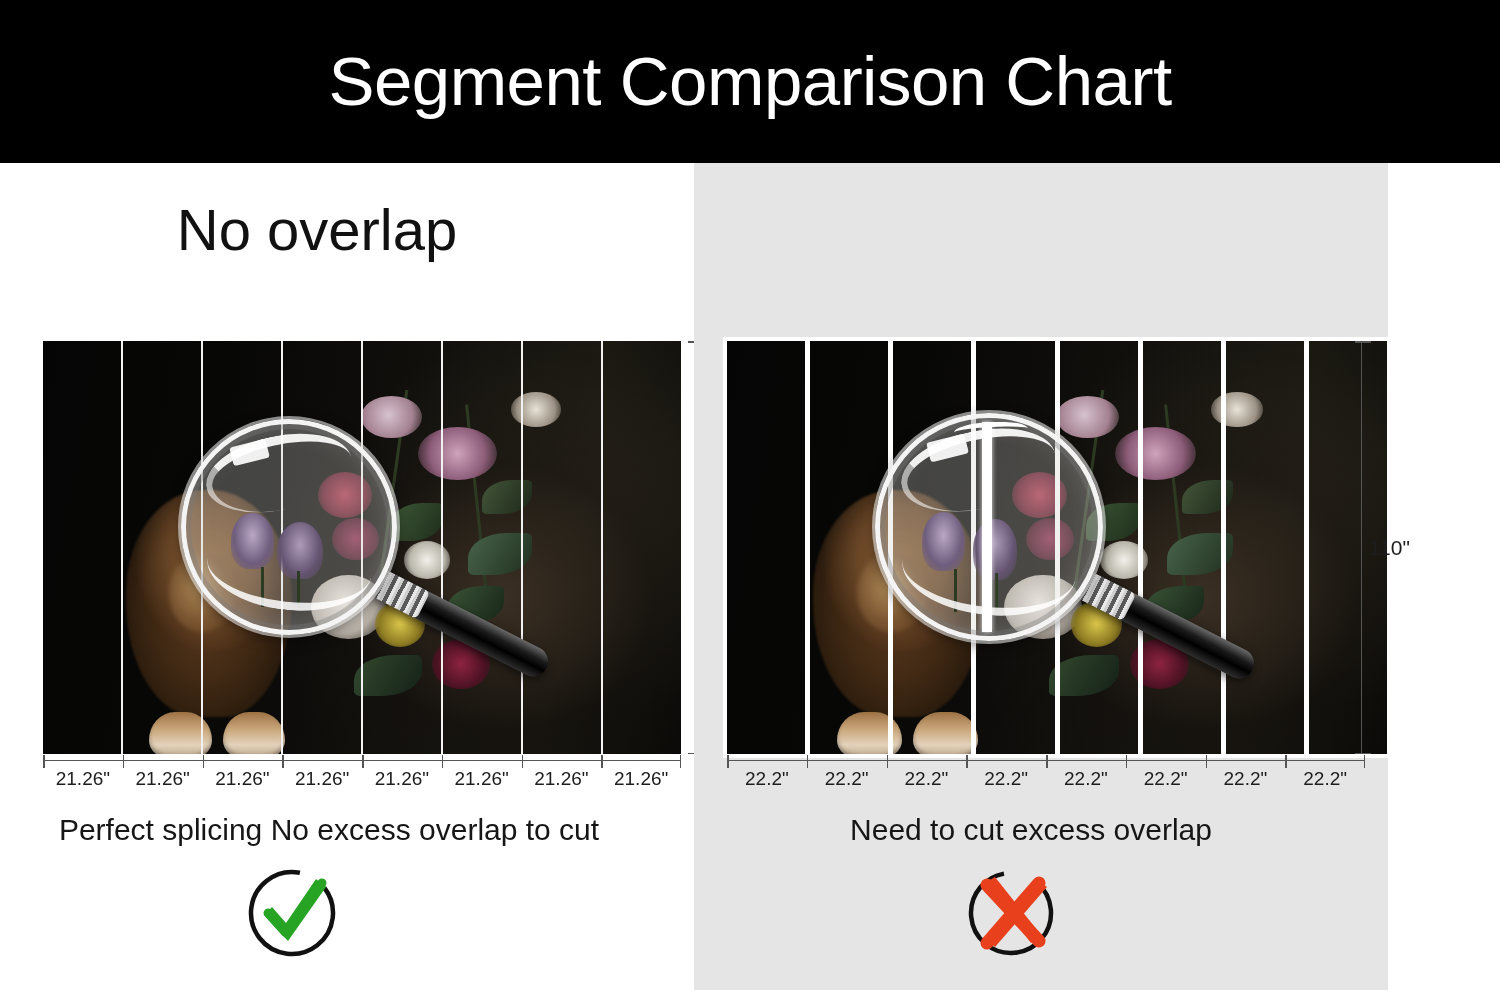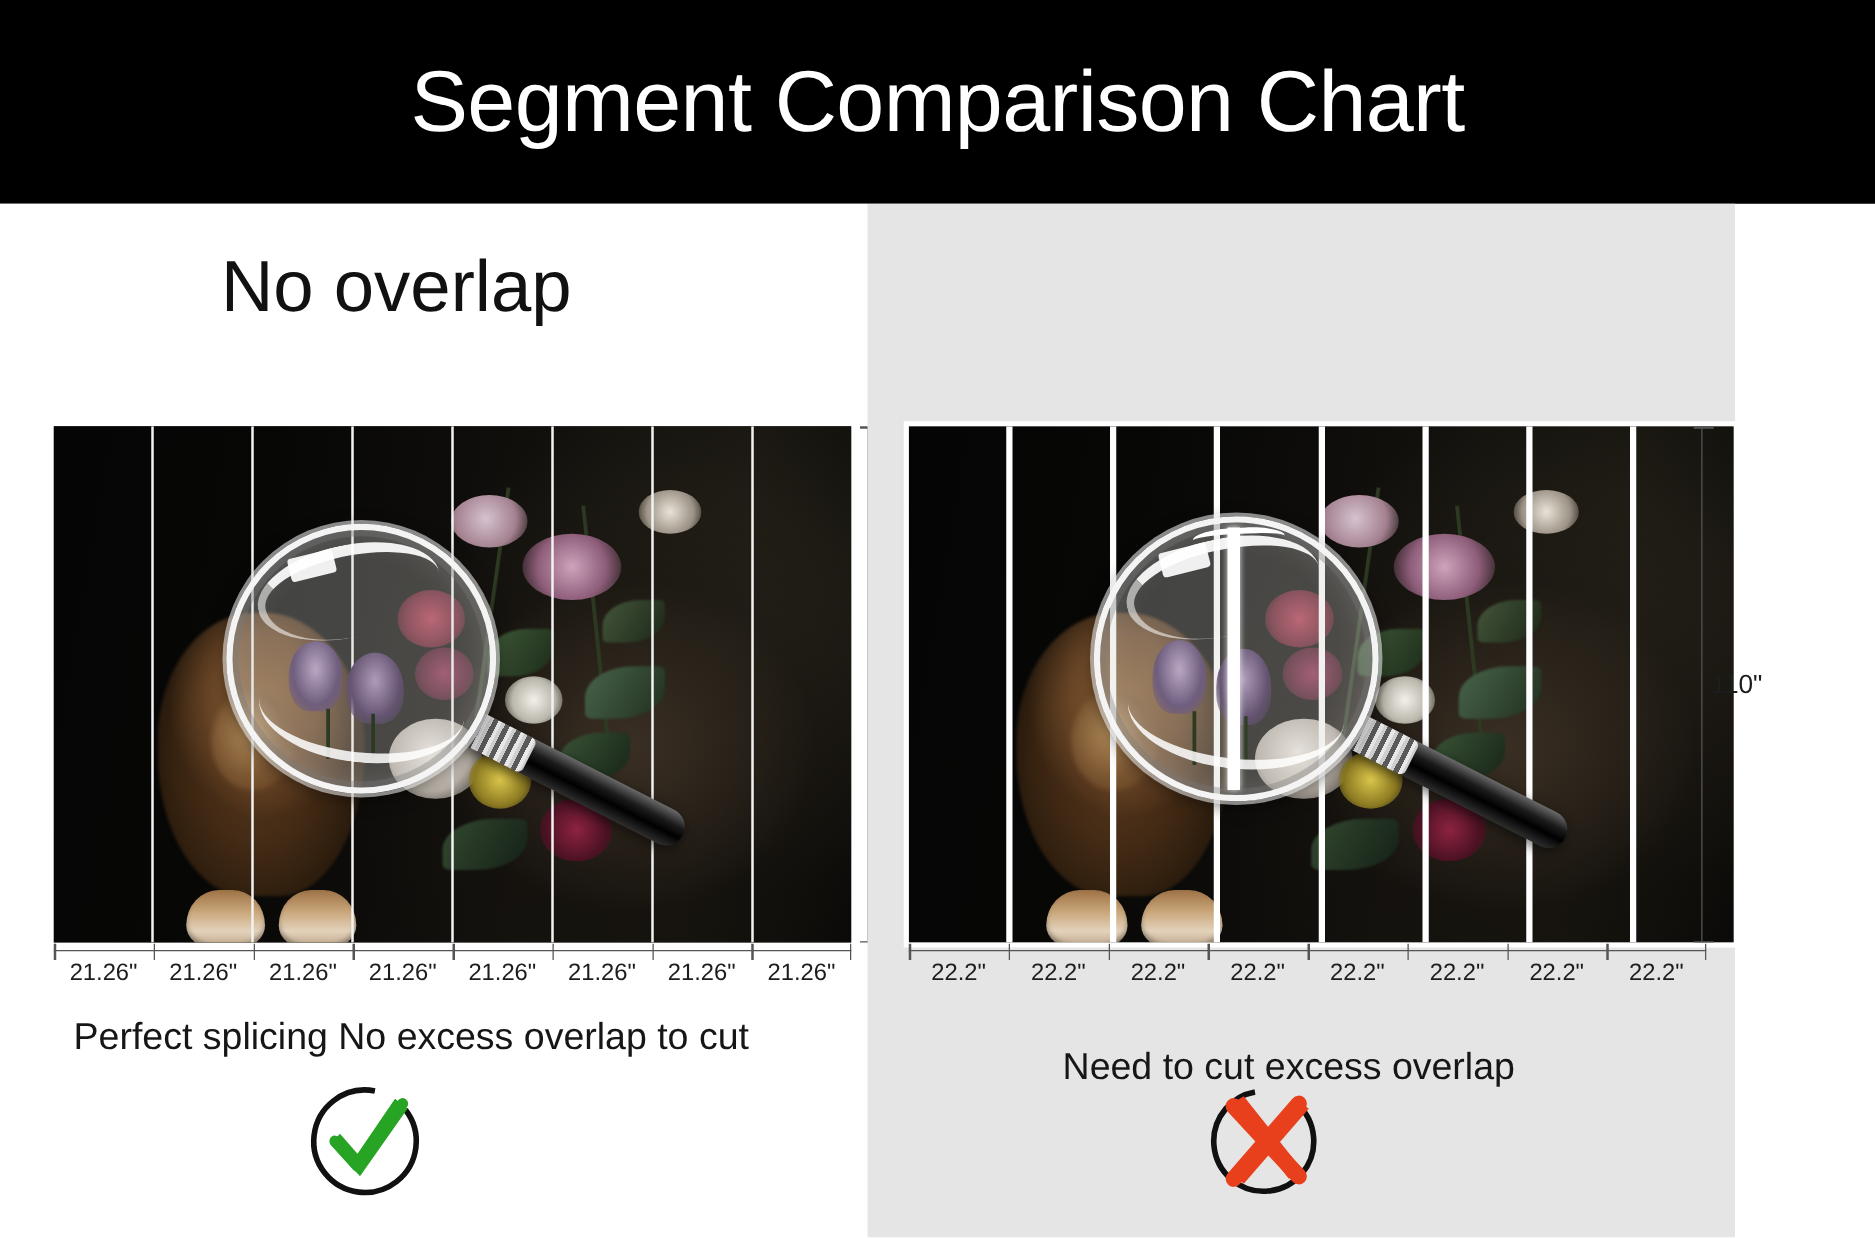--- a/index.html
+++ b/index.html
@@ -216,21 +216,21 @@
     font-size: 21px; color: #1d1d1d; white-space: nowrap;
   }
 
   
   .caption {
     position: absolute; left: 0; width: 100%;
     top: 652px; text-align: center;
     font-size: 30px; color: #161616; line-height: 1;
   }
   .panel-left .caption  { transform: translateX(-18px); }
-  .panel-right .caption { transform: translateX(-10px); margin-top: 24px; }
+  .panel-right .caption { transform: translateX(-10px); }
 
   .verdict {
     position: absolute; top: 700px; left: 0; width: 100%;
     display: flex; justify-content: center;
   }
   .panel-left .verdict  { transform: translateX(-55px); }
   .panel-right .verdict { transform: translateX(-30px); }
   .verdict-icon { width: 100px; height: 100px; }
 </style>
 </head>

